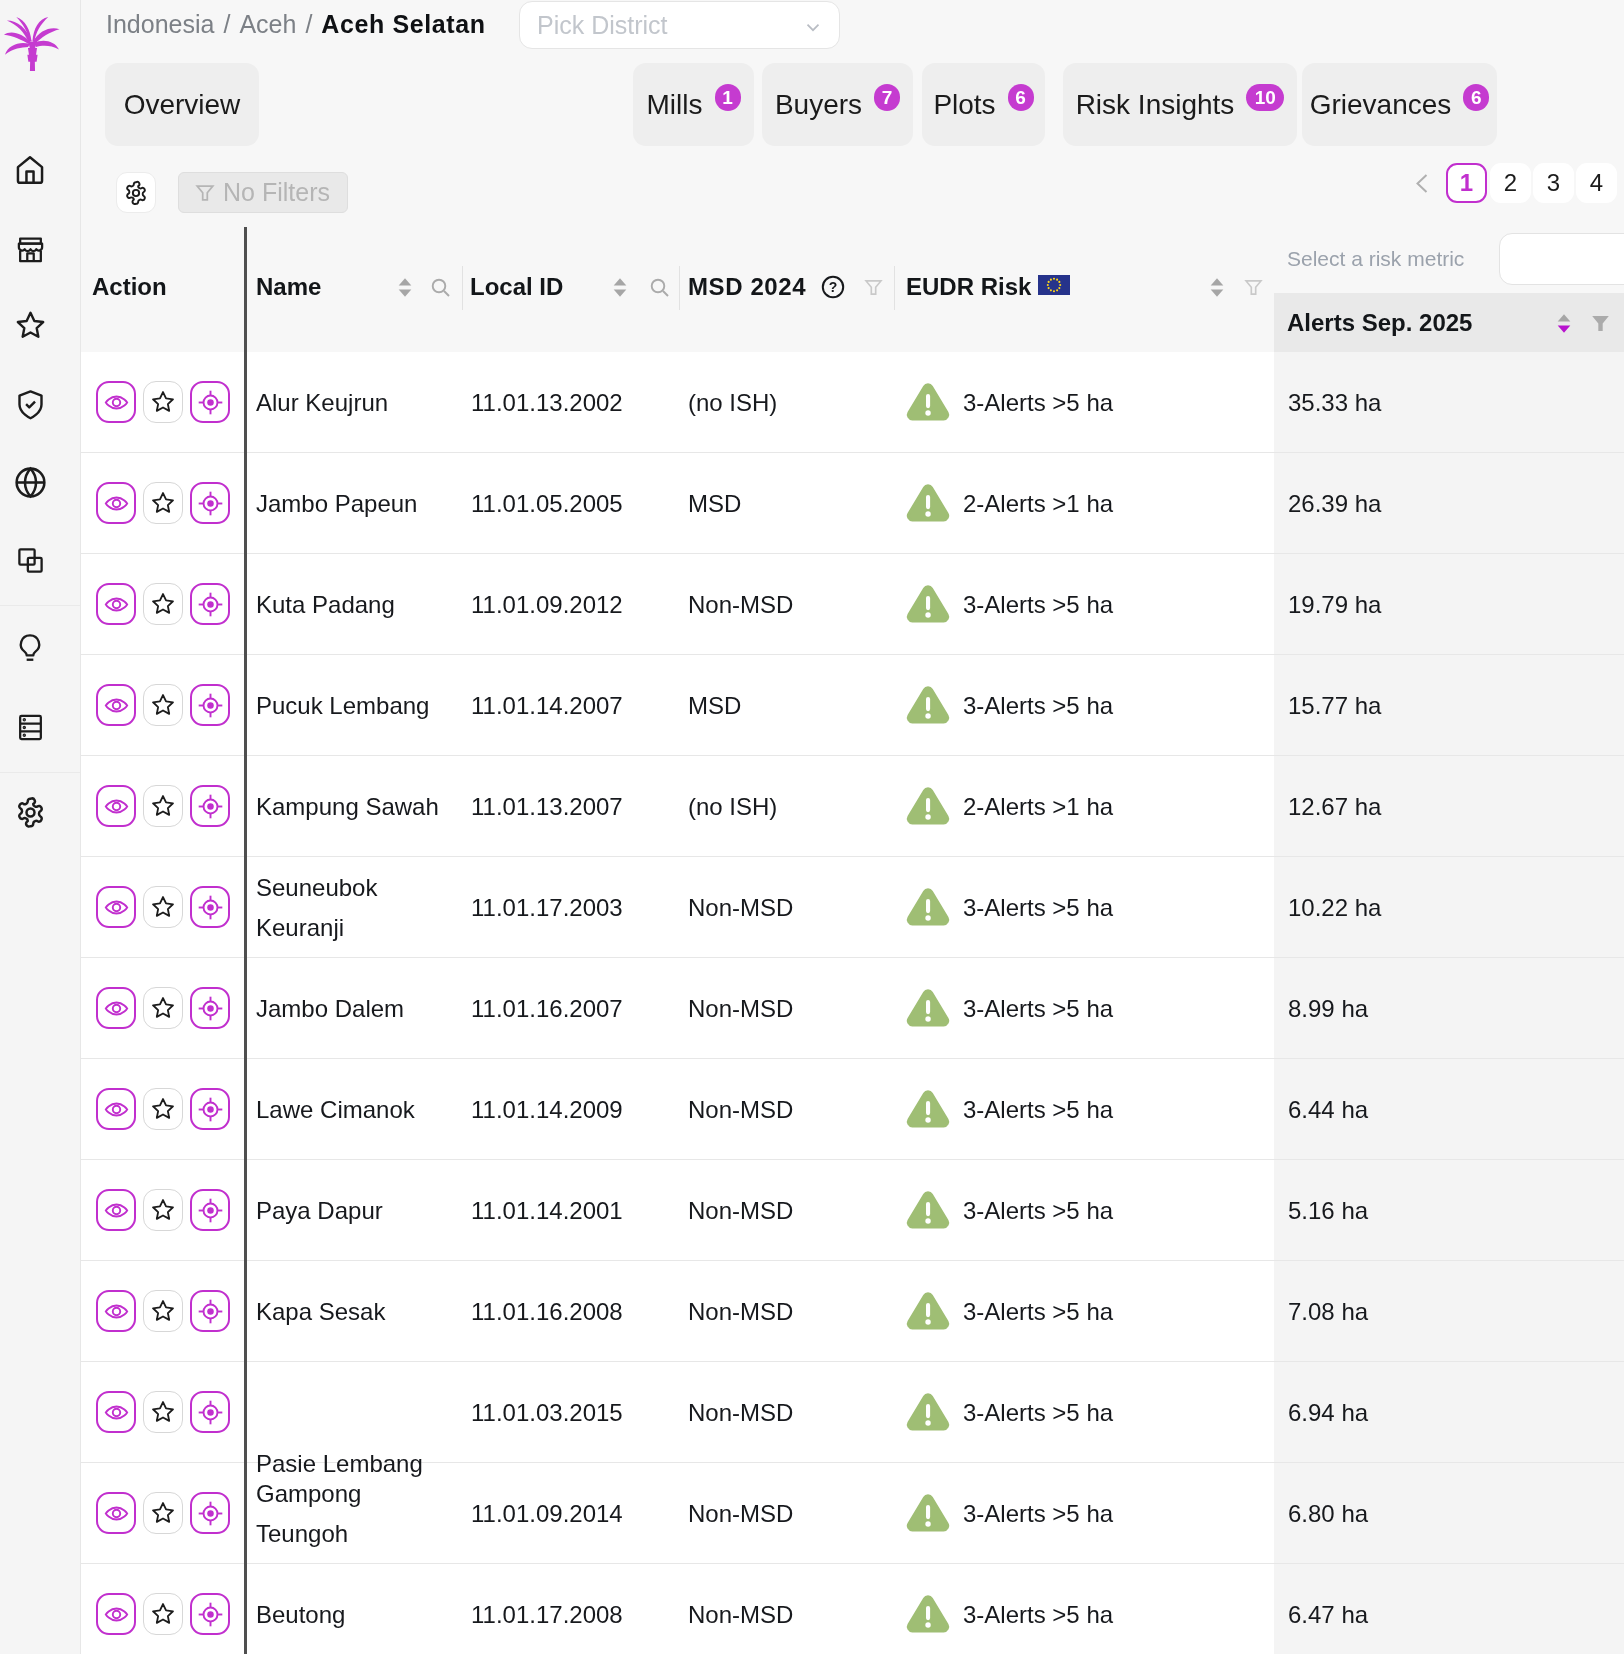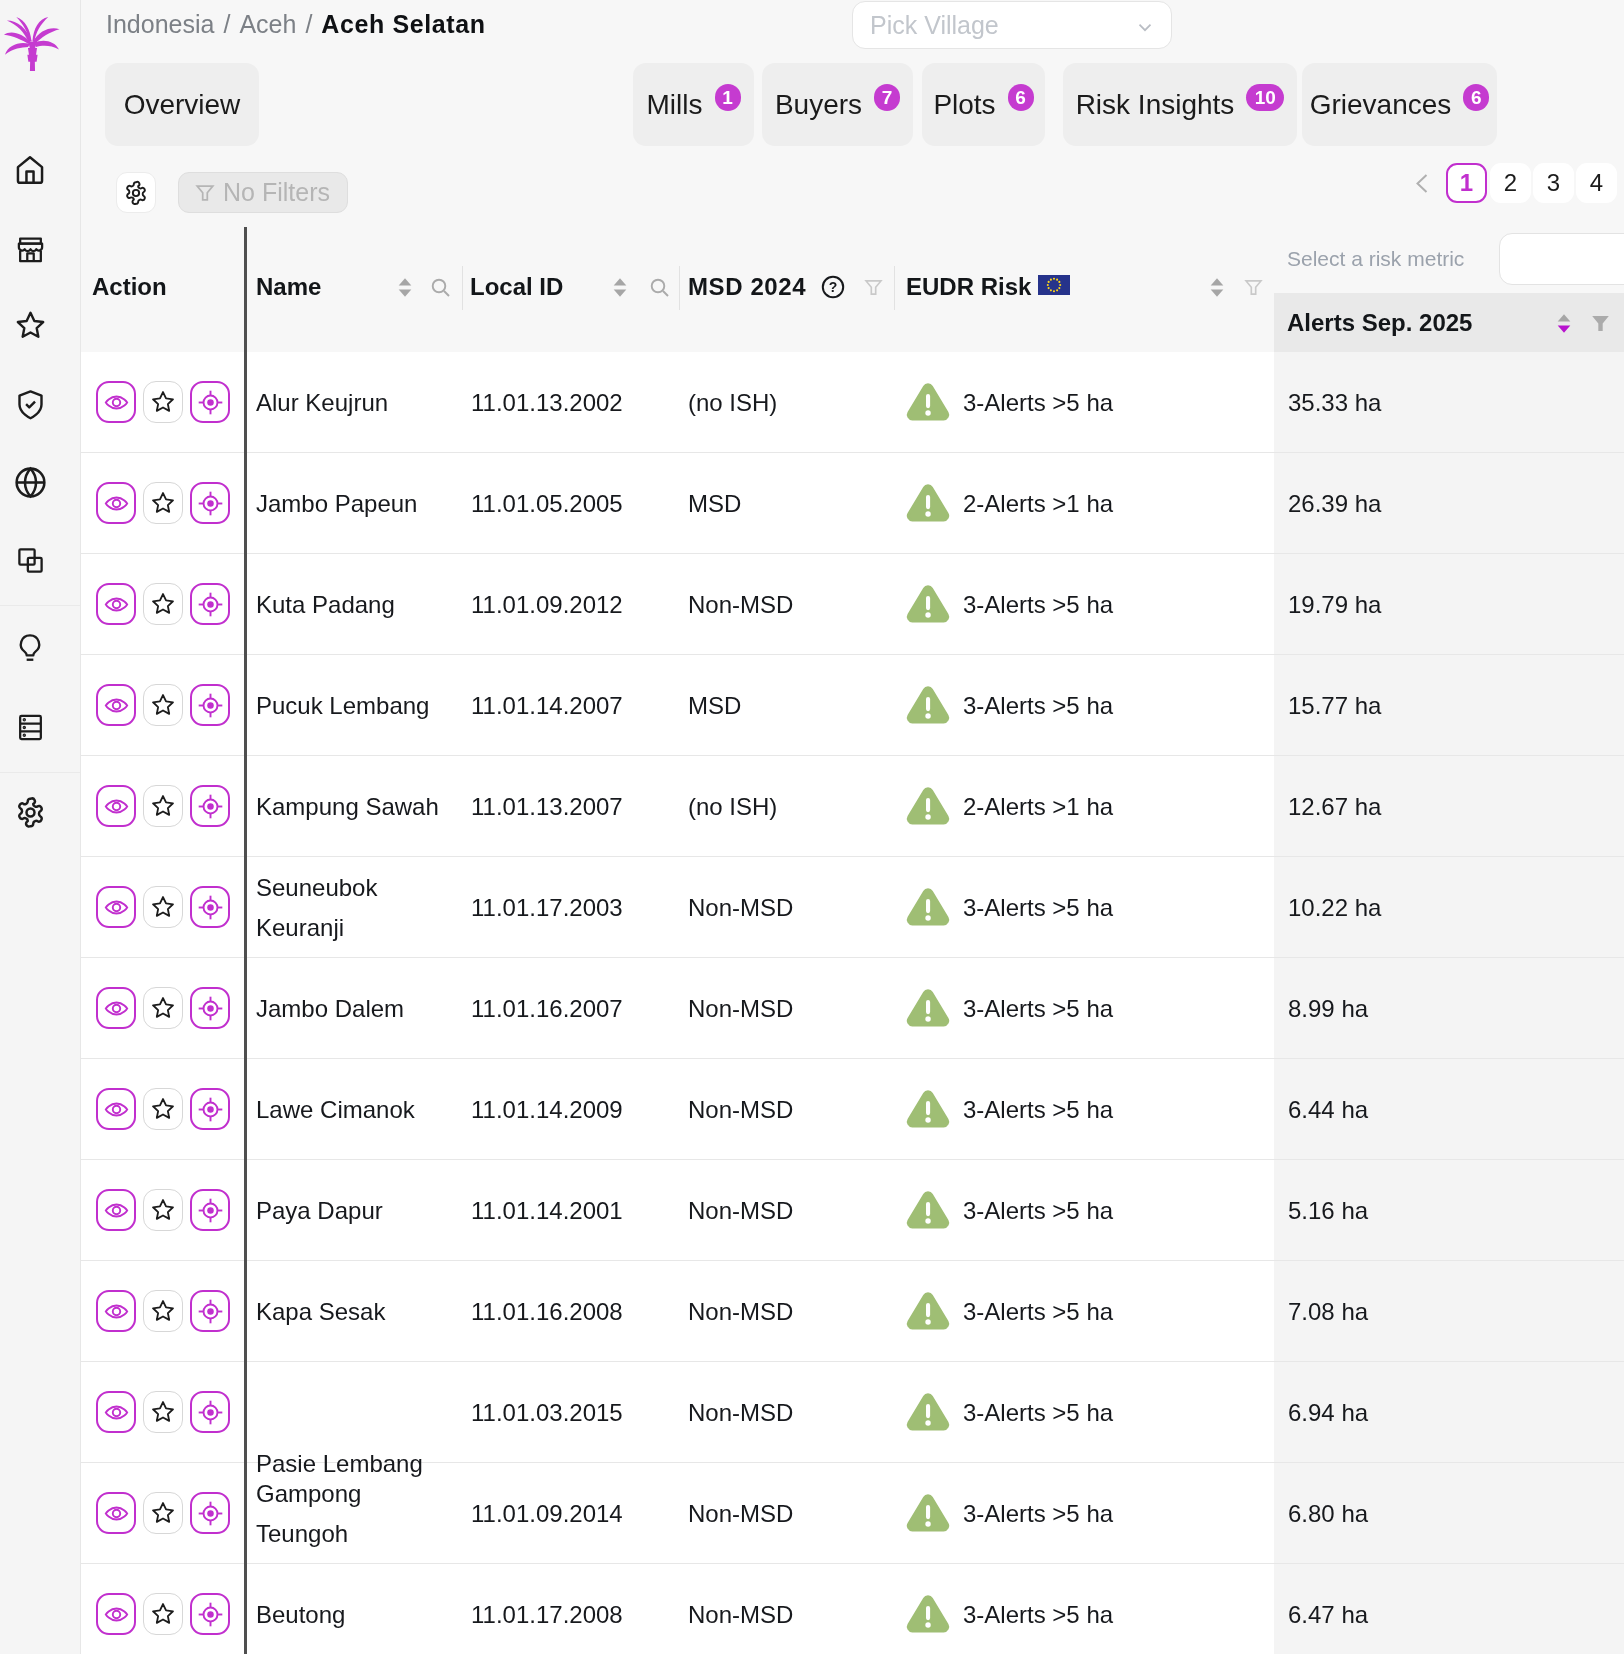--- a/index.html
+++ b/index.html
@@ -74,36 +74,36 @@
         <circle cx="7.2" cy="12" r="0.45" fill="#1c1c1c"></circle>
         <circle cx="7.2" cy="18" r="0.45" fill="#1c1c1c"></circle>
       </svg></div>
 <div class="abs" style="left:13.5px;top:795.5px"><svg width="33" height="33" viewBox="0 0 24 24" fill="none" stroke="#1c1c1c" stroke-width="1.8" stroke-linejoin="round">
         <path d="M12.2 2h-.4a1.8 1.8 0 0 0-1.8 1.8v.2a1.8 1.8 0 0 1-.9 1.5l-.4.2a1.8 1.8 0 0 1-1.8 0l-.1-.1a1.8 1.8 0 0 0-2.5.7l-.2.3a1.8 1.8 0 0 0 .7 2.5l.1.1a1.8 1.8 0 0 1 .9 1.5v.5a1.8 1.8 0 0 1-.9 1.6l-.1.1a1.8 1.8 0 0 0-.7 2.5l.2.3a1.8 1.8 0 0 0 2.5.7l.1-.1a1.8 1.8 0 0 1 1.8 0l.4.2a1.8 1.8 0 0 1 .9 1.5v.2A1.8 1.8 0 0 0 11.8 22h.4a1.8 1.8 0 0 0 1.8-1.8v-.2a1.8 1.8 0 0 1 .9-1.5l.4-.2a1.8 1.8 0 0 1 1.8 0l.1.1a1.8 1.8 0 0 0 2.5-.7l.2-.4a1.8 1.8 0 0 0-.7-2.5l-.1-.1a1.8 1.8 0 0 1-.9-1.6v-.4a1.8 1.8 0 0 1 .9-1.6l.1-.1a1.8 1.8 0 0 0 .7-2.5l-.2-.3a1.8 1.8 0 0 0-2.5-.7l-.1.1a1.8 1.8 0 0 1-1.8 0l-.4-.2a1.8 1.8 0 0 1-.9-1.5v-.2A1.8 1.8 0 0 0 12.2 2z"></path>
         <circle cx="12" cy="12" r="2.9"></circle>
       </svg></div>
 <div class="abs" style="left:0;top:605px;width:80px;height:1px;background:#eaeaea"></div>
 <div class="abs" style="left:0;top:772px;width:80px;height:1px;background:#eaeaea"></div>
 <div class="abs" style="left:106px;top:12px;font-size:25px;line-height:25px;color:#7c8086;white-space:nowrap">Indonesia<span style="margin:0 9px">/</span>Aceh<span style="margin:0 9px">/</span><span style="color:#0f1114;font-weight:bold;letter-spacing:0.6px">Aceh Selatan</span></div>
-<div class="sel" style="left:852px;width:320px">Pick Village<span style="position:absolute;right:15px;top:13px"><svg width="22" height="22" viewBox="0 0 24 24" fill="none" stroke="#b9bdc4" stroke-width="1.9">
+<div class="sel" style="left:519px;width:321px">Pick District<span style="position:absolute;right:15px;top:13px"><svg width="22" height="22" viewBox="0 0 24 24" fill="none" stroke="#b9bdc4" stroke-width="1.9">
           <path d="M6 9.5l6 6 6-6"></path>
         </svg></span></div>
 <div class="tab" style="left:105px;width:154px">Overview</div>
 <div class="tab" style="left:633px;width:121px">Mills<span class="badge" style="width:26px">1</span></div>
 <div class="tab" style="left:762px;width:151px">Buyers<span class="badge" style="width:26px">7</span></div>
 <div class="tab" style="left:922px;width:123px">Plots<span class="badge" style="width:26px">6</span></div>
 <div class="tab" style="left:1063px;width:234px">Risk Insights<span class="badge" style="width:38px">10</span></div>
 <div class="tab" style="left:1302px;width:195px">Grievances<span class="badge" style="width:26px">6</span></div>
 <div class="abs" style="left:116px;top:172px;width:40px;height:41px;background:#fff;border-radius:11px;border:1px solid #ececec;display:flex;align-items:center;justify-content:center">
       <svg width="26" height="26" viewBox="0 0 24 24" fill="none" stroke="#1c1c1c" stroke-width="1.8" stroke-linejoin="round">
         <path d="M12.2 2h-.4a1.8 1.8 0 0 0-1.8 1.8v.2a1.8 1.8 0 0 1-.9 1.5l-.4.2a1.8 1.8 0 0 1-1.8 0l-.1-.1a1.8 1.8 0 0 0-2.5.7l-.2.3a1.8 1.8 0 0 0 .7 2.5l.1.1a1.8 1.8 0 0 1 .9 1.5v.5a1.8 1.8 0 0 1-.9 1.6l-.1.1a1.8 1.8 0 0 0-.7 2.5l.2.3a1.8 1.8 0 0 0 2.5.7l.1-.1a1.8 1.8 0 0 1 1.8 0l.4.2a1.8 1.8 0 0 1 .9 1.5v.2A1.8 1.8 0 0 0 11.8 22h.4a1.8 1.8 0 0 0 1.8-1.8v-.2a1.8 1.8 0 0 1 .9-1.5l.4-.2a1.8 1.8 0 0 1 1.8 0l.1.1a1.8 1.8 0 0 0 2.5-.7l.2-.4a1.8 1.8 0 0 0-.7-2.5l-.1-.1a1.8 1.8 0 0 1-.9-1.6v-.4a1.8 1.8 0 0 1 .9-1.6l.1-.1a1.8 1.8 0 0 0 .7-2.5l-.2-.3a1.8 1.8 0 0 0-2.5-.7l-.1.1a1.8 1.8 0 0 1-1.8 0l-.4-.2a1.8 1.8 0 0 1-.9-1.5v-.2A1.8 1.8 0 0 0 12.2 2z"></path>
         <circle cx="12" cy="12" r="2.9"></circle>
       </svg>
     </div>
-<div class="abs" style="left:178px;top:172px;width:170px;height:41px;background:#e9e9e9;border-radius:11px;border:1px solid #dedede;display:flex;align-items:center;justify-content:flex-start;padding-left:15px;gap:7px;font-size:25px;color:#b5b5b5">
+<div class="abs" style="left:178px;top:172px;width:170px;height:41px;background:#e9e9e9;border-radius:6px;border:1px solid #dedede;display:flex;align-items:center;justify-content:flex-start;padding-left:15px;gap:7px;font-size:25px;color:#b5b5b5">
 <svg width="22" height="22" viewBox="0 0 24 24" fill="none" stroke="#b5b5b5" stroke-width="1.9">
         <path d="M3.5 4.5h17l-6 7.2v7.8h-5v-7.8z"></path>
       </svg>No Filters</div>
 <svg class="abs" style="left:1413px;top:173px" width="19" height="21" viewBox="0 0 19 21" fill="none" stroke="#b0b0b0" stroke-width="2">
       <path d="M13.5 2 4.5 10.5l9 8.5"></path>
     </svg>
 <div class="pbtn" style="left:1446px;border:2px solid #c12fce;color:#c12fce;font-weight:bold">1</div>
 <div class="pbtn" style="left:1490px">2</div>
 <div class="pbtn" style="left:1533px">3</div>
 <div class="pbtn" style="left:1576px">4</div>

